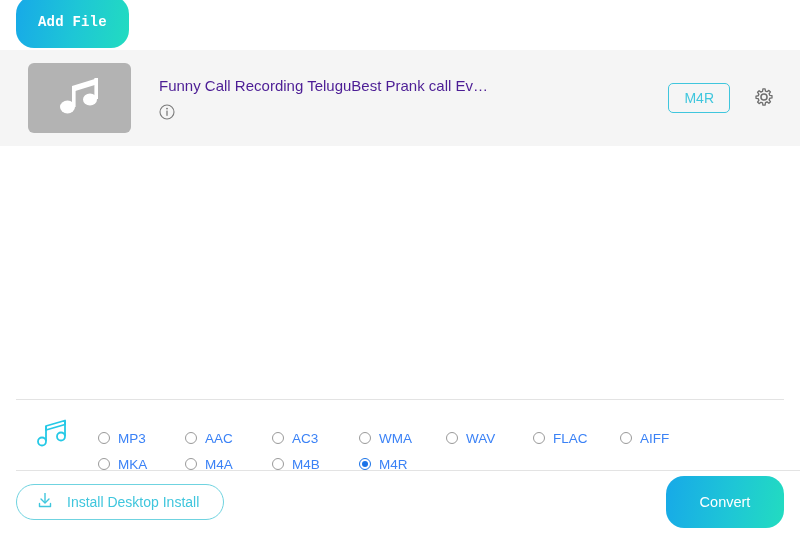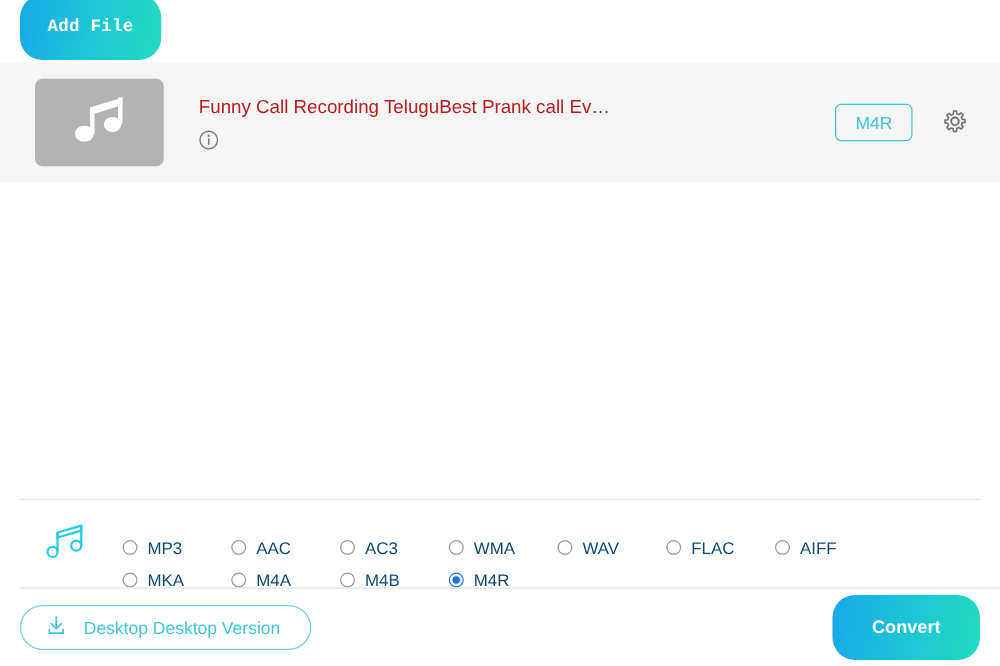--- a/index.html
+++ b/index.html
@@ -69,21 +69,21 @@
     flex: 1 1 auto;
     margin-left: 28px;
     min-width: 0;
     display: flex;
     flex-direction: column;
     justify-content: center;
     gap: 10px;
   }
   .file-title {
     font-size: 15px;
-    color: #b91c1c;
+    color: #4c1d95;
     white-space: nowrap;
     overflow: hidden;
     text-overflow: ellipsis;
     max-width: 360px;
   }
   .info-icon {
     width: 16px;
     height: 16px;
     display: block;
     cursor: pointer;
@@ -144,21 +144,21 @@
     display: grid;
     grid-template-columns: repeat(7, 87px);
     grid-auto-rows: 26px;
     align-items: center;
   }
   .fmt-opt {
     display: flex;
     align-items: center;
     gap: 8px;
     font-size: 13.5px;
-    color: #0c4a6e;
+    color: #3b82f6;
     cursor: pointer;
     user-select: none;
     margin-top: 32px;
   }
   .radio {
     width: 12px;
     height: 12px;
     border-radius: 50%;
     border: 1px solid #9a9a9a;
     background: #fff;
@@ -213,21 +213,20 @@
     align-items: center;
     justify-content: center;
     height: 52px;
     width: 118px;
     border: none;
     border-radius: 18px;
     background: linear-gradient(100deg, #17a9e8 0%, #1ec6d6 55%, #22dcc0 100%);
     color: #ffffff;
     font-size: 14.5px;
     cursor: pointer;
-    font-weight: bold;
   }
 </style>
 </head>
 <body>
 
 <div class="topbar">
   <button class="add-file-btn">Add File</button>
 </div>
 
 <div class="file-list">
@@ -340,17 +339,17 @@
   <div class="divider" style="position:absolute;left:0;top:0;width:800px;margin:0 16px;"></div>
 
   <button class="install-btn">
     <span>
       <svg width="20" height="20" viewBox="0 0 20 20" aria-hidden="true">
         <line x1="10" y1="3" x2="10" y2="12.5" stroke="#3fc6dd" stroke-width="1.4"></line>
         <polyline points="6,9 10,13 14,9" fill="none" stroke="#3fc6dd" stroke-width="1.4" stroke-linecap="round" stroke-linejoin="round"></polyline>
         <polyline points="4.5,13.5 4.5,16.5 15.5,16.5 15.5,13.5" fill="none" stroke="#3fc6dd" stroke-width="1.4" stroke-linecap="round" stroke-linejoin="round"></polyline>
       </svg>
     </span>
-    <span>Desktop Desktop Version</span>
+    <span>Install Desktop Install</span>
   </button>
 
   <button class="convert-btn">Convert</button>
 </div>
 
 </body></html>

